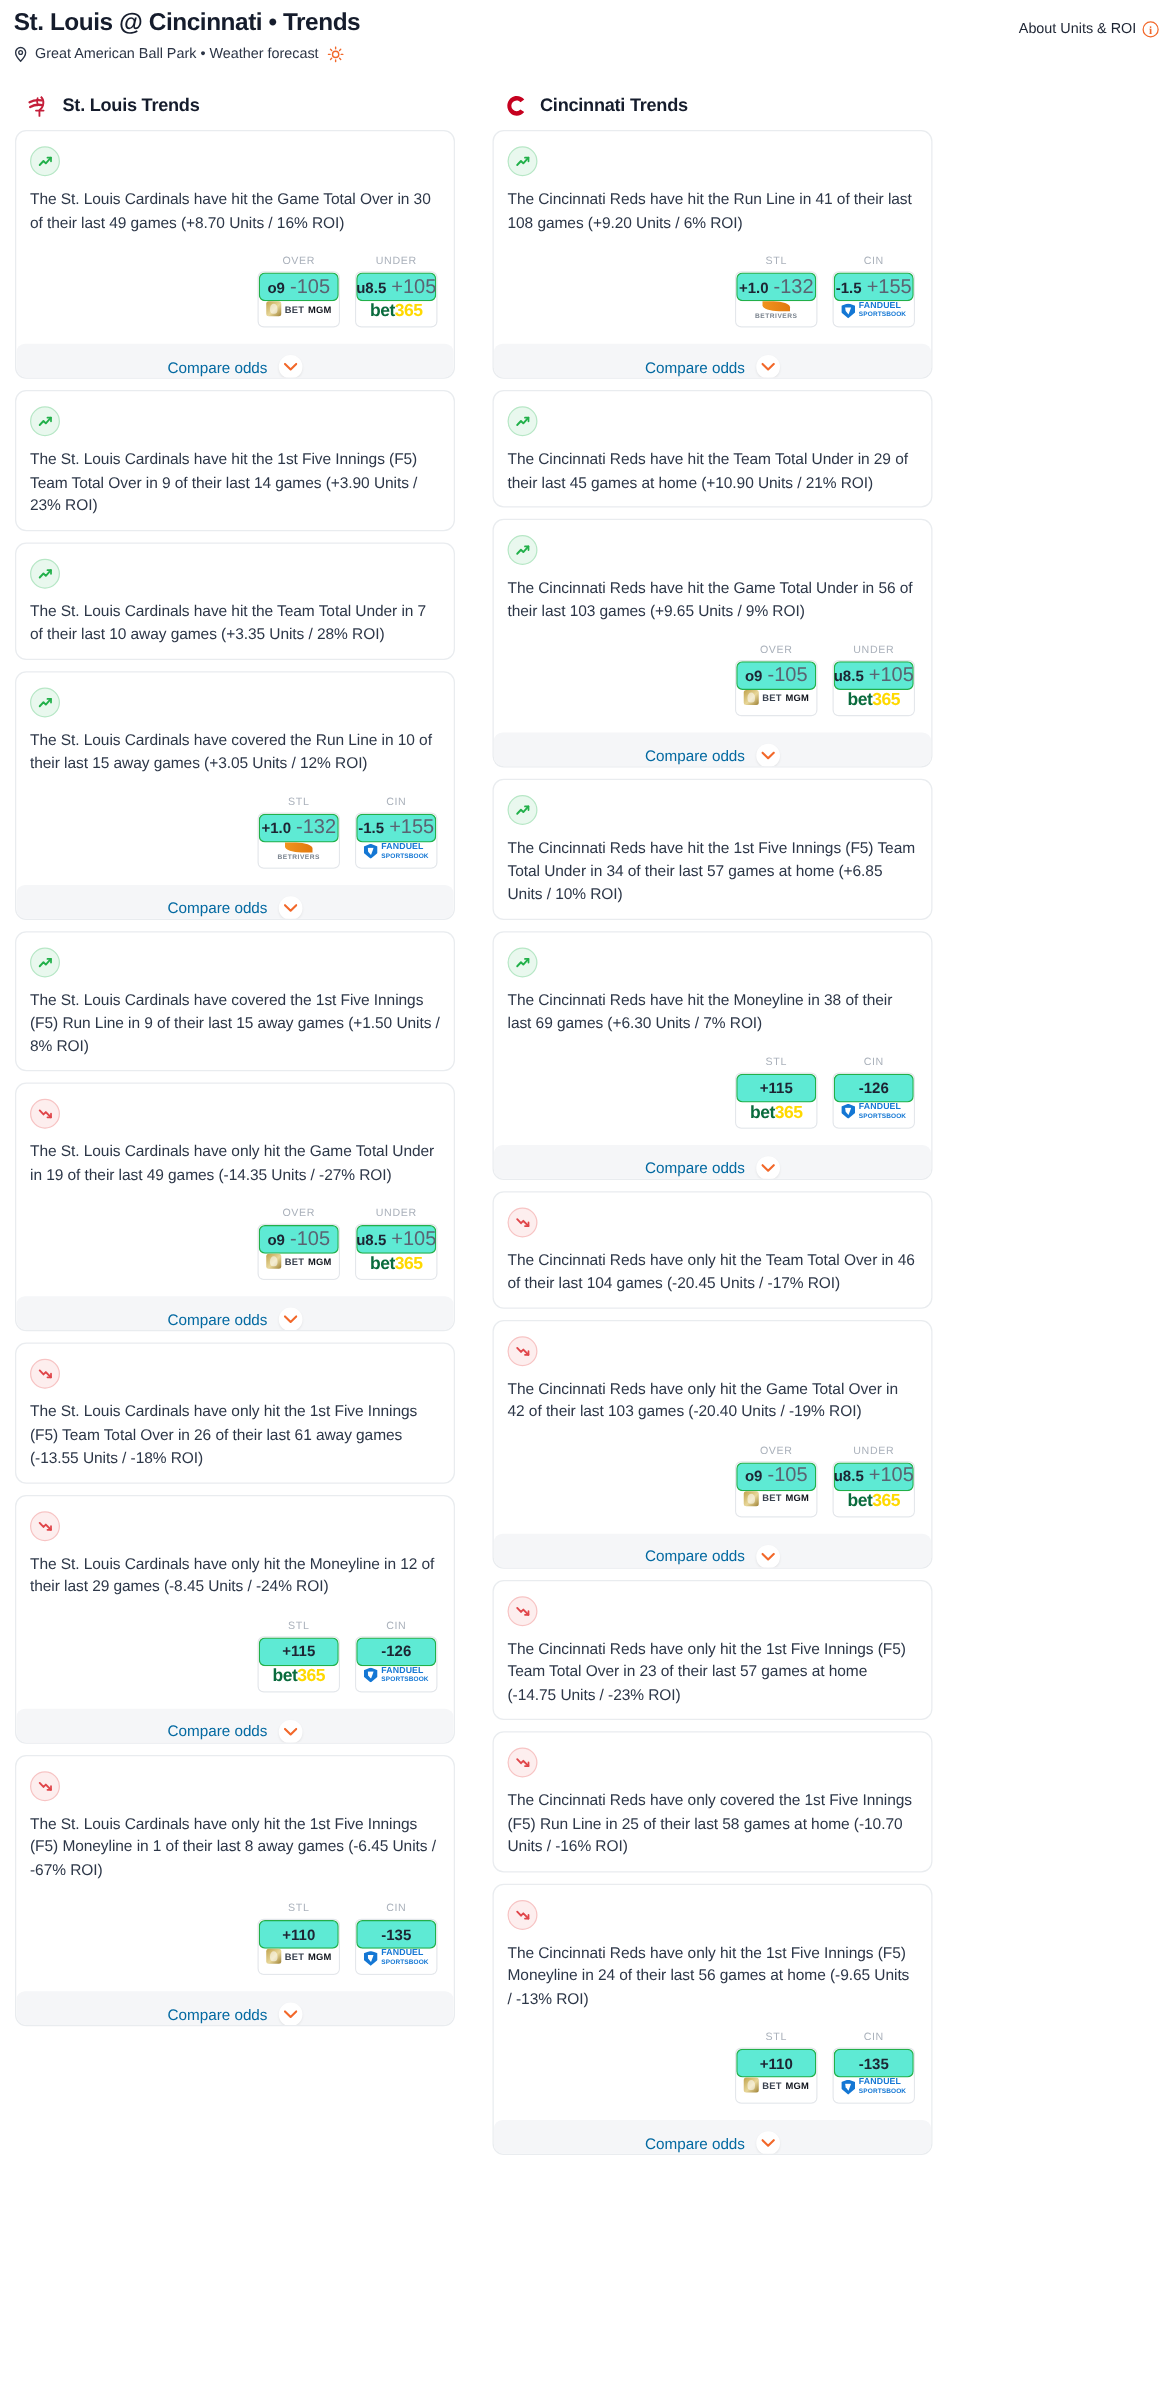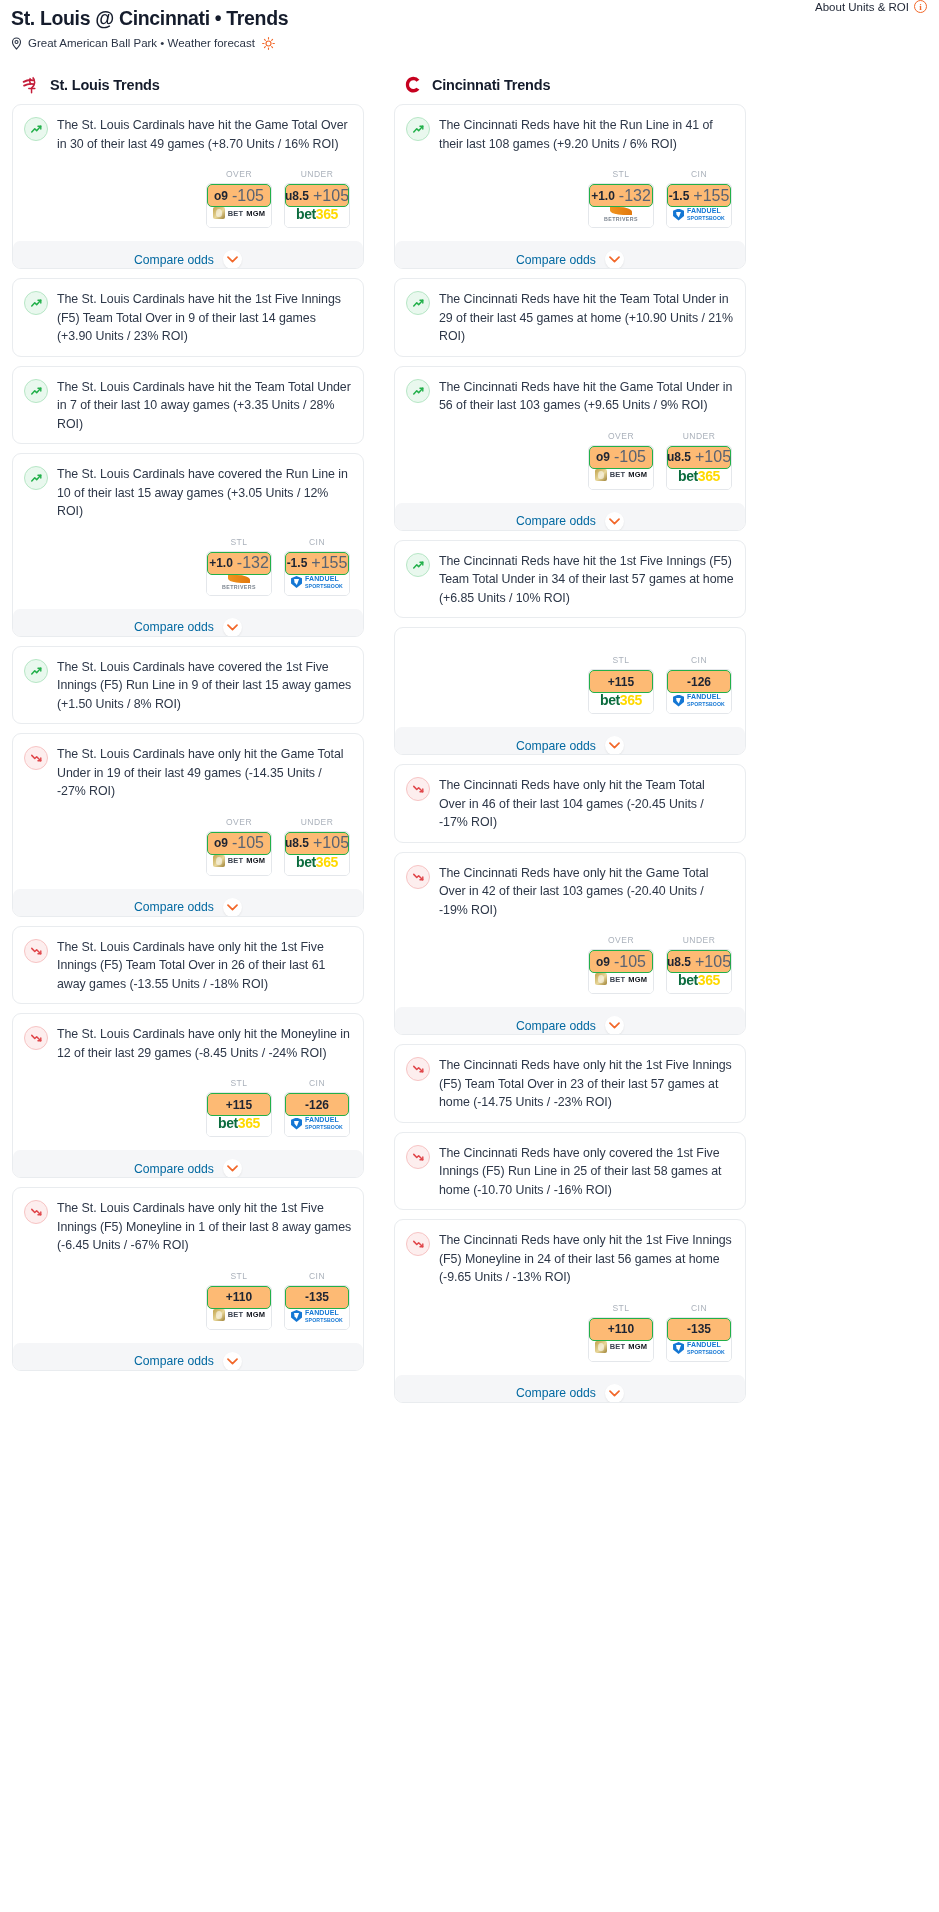--- a/index.html
+++ b/index.html
@@ -30,24 +30,24 @@
     gap: 5px;
     margin-top: 6px;
     font-size: 11.5px;
     color: #2b3445;
     line-height: 14px;
   }
   .pin-icon { display: inline-flex; margin-right: 1px; }
   .sun-icon { display: inline-flex; margin-left: 2px; }
   .about-link {
     position: absolute;
-    top: 0;
+    top: 16px;
     right: 12px;
     display: flex;
-    align-items: flex-start;
+    align-items: flex-end;
     gap: 5px;
     font-size: 11.5px;
     color: #1d2433;
     text-decoration: none;
     line-height: 14px;
   }
   .info-badge {
     width: 13px; height: 13px;
     border: 1.4px solid #f2682a;
     border-radius: 50%;
@@ -85,21 +85,21 @@
 
   
   .card {
     border: 1px solid #e9ecef;
     border-radius: 9px;
     background: #fff;
     margin-bottom: 9px;
     padding: 11px 11px 10px 11px;
     overflow: hidden;
   }
-  .card-row { display: flex; gap: 9px; align-items: flex-start; }
+  .card-row { display: flex; gap: 9px; align-items: flex-start; flex-direction: column; }
   .trend-badge {
     width: 24px; height: 24px; flex: 0 0 24px;
     border-radius: 50%;
     display: flex; align-items: center; justify-content: center;
     margin-top: 1px;
   }
   .trend-badge.up   { background: #e9f8ee; border: 1px solid #b7e7c6; }
   .trend-badge.down { background: #fdeeee; border: 1px solid #f7c4c4; }
   .trend-text {
     font-size: 12.4px;
@@ -130,21 +130,21 @@
     border-radius: 5px;
     overflow: hidden;
     background: #fff;
   }
   .odds-price {
     border: 1px solid #22b04a;
     border-radius: 5px;
     height: 23px;
     display: flex; align-items: center; justify-content: center;
     gap: 4px;
-    background: #fdba74;
+    background: #5eead4;
   }
   .odds-price .line { font-size: 12px; font-weight: 700; color: #1d2433; }
   .odds-price .juice { font-size: 16px; color: #5a6372; }
   .book-strip {
     height: 20px;
     display: flex; align-items: flex-start; justify-content: center;
     background: #fff;
     border-top: 0;
   }
 
@@ -721,20 +721,29 @@
             <svg width="16" height="16" viewBox="0 0 17 16">
     <path d="M4 11.2 7.2 7.8l2 2L13.5 5" fill="none" stroke="#22b04a" stroke-width="1.6" stroke-linecap="round" stroke-linejoin="round"></path>
               <path d="M10.6 5h3v3" fill="none" stroke="#22b04a" stroke-width="1.5" stroke-linecap="round" stroke-linejoin="round"></path>
   </svg>
           </span>
         <span class="trend-text">The Cincinnati Reds have hit the 1st Five Innings (F5) Team Total Under in 34 of their last 57 games at home (+6.85 Units / 10% ROI)</span>
       </div>
 
     </div>
       <div class="card has-compare">
+      <div class="card-row">
+        <span class="trend-badge up">
+            <svg width="16" height="16" viewBox="0 0 17 16">
+    <path d="M4 11.2 7.2 7.8l2 2L13.5 5" fill="none" stroke="#22b04a" stroke-width="1.6" stroke-linecap="round" stroke-linejoin="round"></path>
+              <path d="M10.6 5h3v3" fill="none" stroke="#22b04a" stroke-width="1.5" stroke-linecap="round" stroke-linejoin="round"></path>
+  </svg>
+          </span>
+        <span class="trend-text">The Cincinnati Reds have hit the Moneyline in 38 of their last 69 games (+6.30 Units / 7% ROI)</span>
+      </div>
 
       <div class="odds-wrap">
 
           <div class="odds-col">
             <div class="odds-label">STL</div>
             <div class="odds-box">
               <div class="odds-price">
                 <span class="line">+115</span>
 
               </div>

